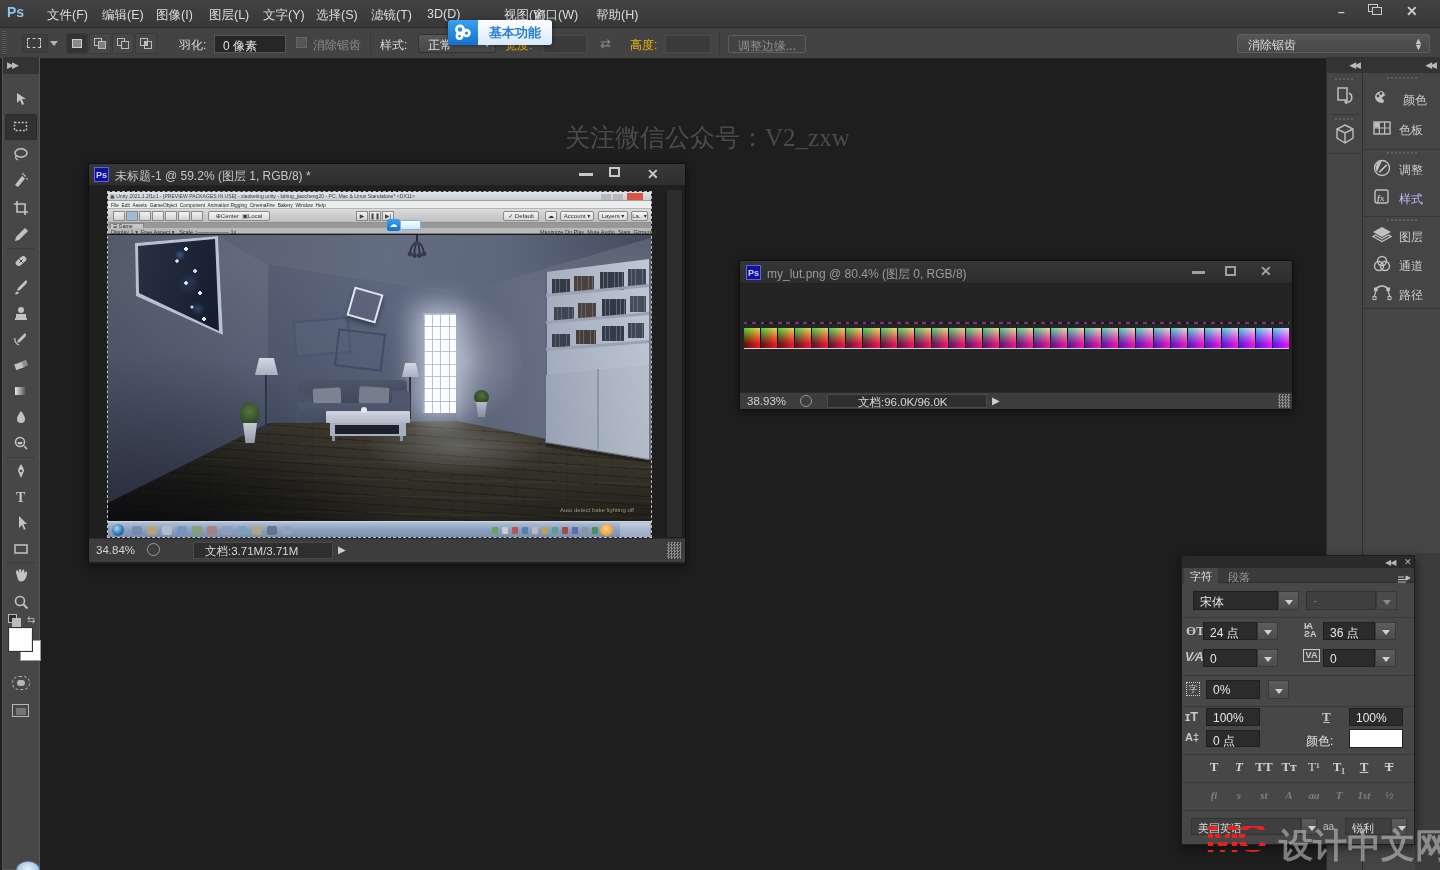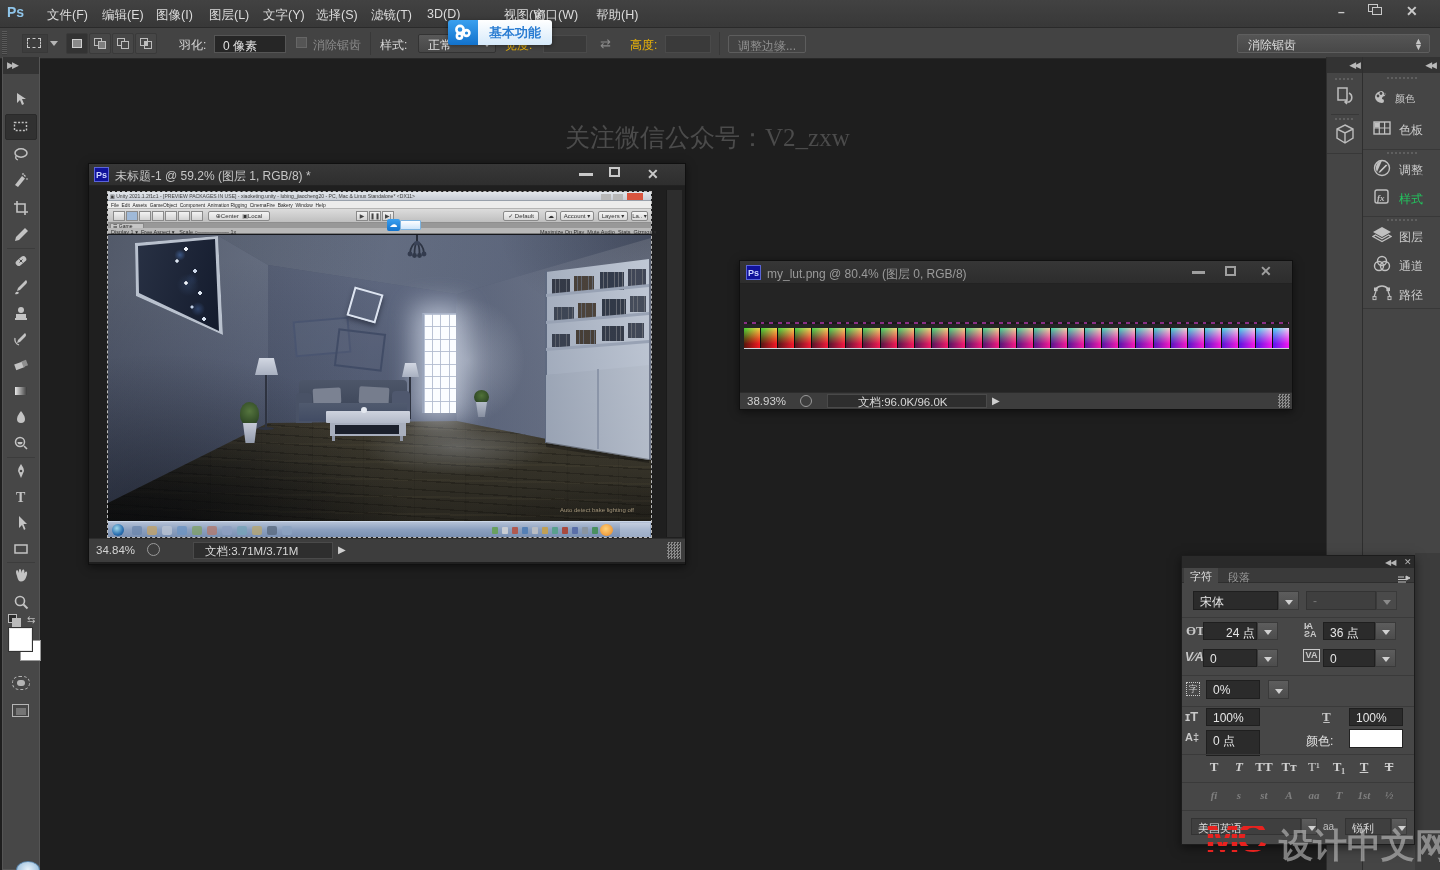--- a/index.html
+++ b/index.html
@@ -396,38 +396,38 @@
 <div class="abs" style="left:0;top:96px;width:36px;height:1px;background:#383838"></div>
 </div>
 <div class="abs" style="left:1362px;top:57px;width:78px;height:813px;background:#454545;border-left:1px solid #2e2e2e">
 <div class="abs" style="left:0;top:0;width:78px;height:16px;background:#333;color:#b9b9b9;font-size:9px;text-align:right;padding:3px 6px 0 0;letter-spacing:-2px">◀◀</div>
 <div class="abs" style="left:9px;top:31px;width:20px;height:20px"><svg width="20" height="20" viewBox="0 0 20 20">
         <path d="M10 3 a7 6 0 1 0 0 12 a2 2 0 0 0 0-4 a3 3 0 0 1 3-3 a7 6 0 0 0 -3-5Z" fill="#c0c0c0"></path>
         <circle cx="6" cy="8" r="1.4" fill="#454545"></circle>
         <circle cx="9" cy="5.5" r="1.4" fill="#454545"></circle>
         <circle cx="13" cy="6" r="1.2" fill="#6a6a6a"></circle>
       </svg></div>
-<div class="abs" style="left:32px;top:35px;color:#cacaca;font-size:10px">颜色</div>
+<div class="abs" style="left:40px;top:35px;color:#cacaca;font-size:12px">颜色</div>
 <div class="abs" style="left:9px;top:61px;width:20px;height:20px"><svg width="20" height="20" viewBox="0 0 20 20">
         <rect x="2" y="4" width="16" height="12" fill="none" stroke="#c0c0c0" stroke-width="1.4"></rect>
         <path d="M2 10 h16 M7.3 4 v12 M12.6 4 v12" stroke="#c0c0c0" stroke-width="1.2"></path>
         <rect x="2.5" y="4.5" width="4.5" height="5" fill="#c0c0c0"></rect>
       </svg></div>
 <div class="abs" style="left:36px;top:65px;color:#cacaca;font-size:12px">色板</div>
 <div class="abs" style="left:9px;top:101px;width:20px;height:20px"><svg width="20" height="20" viewBox="0 0 20 20">
         <circle cx="10" cy="10" r="7.5" fill="none" stroke="#c0c0c0" stroke-width="1.4"></circle>
         <path d="M5 14 A7.5 7.5 0 0 1 10 2.6 Z" fill="#c0c0c0"></path>
         <path d="M7 13 L14 6 l1.6 1.6 -7 7 -2.6 1Z" fill="#c0c0c0" stroke="#454545" stroke-width=".7"></path>
       </svg></div>
 <div class="abs" style="left:36px;top:105px;color:#cacaca;font-size:12px">调整</div>
 <div class="abs" style="left:9px;top:130px;width:20px;height:20px"><svg width="20" height="20" viewBox="0 0 20 20">
         <rect x="3" y="3" width="13" height="13" rx="2" fill="none" stroke="#c0c0c0" stroke-width="1.4"></rect>
         <text x="5" y="13.5" font-size="9" fill="#c0c0c0" font-style="italic" font-weight="bold" font-family="Liberation Serif">fx</text>
       </svg></div>
-<div class="abs" style="left:36px;top:134px;color:#22c55e;font-size:12px">样式</div>
+<div class="abs" style="left:36px;top:134px;color:#c4b5fd;font-size:12px">样式</div>
 <div class="abs" style="left:9px;top:168px;width:20px;height:20px"><svg width="20" height="20" viewBox="0 0 20 20">
         <path d="M10 2 L19 7 L10 12 L1 7 Z" fill="#c0c0c0"></path>
         <path d="M3.5 10 L10 13.8 L16.5 10 L19 11.5 L10 16.5 L1 11.5 Z" fill="none" stroke="#c0c0c0" stroke-width="1.3"></path>
       </svg></div>
 <div class="abs" style="left:36px;top:172px;color:#cacaca;font-size:12px">图层</div>
 <div class="abs" style="left:9px;top:197px;width:20px;height:20px"><svg width="20" height="20" viewBox="0 0 20 20">
         <circle cx="10" cy="7" r="4.5" fill="none" stroke="#c0c0c0" stroke-width="1.4"></circle>
         <circle cx="7" cy="12" r="4.5" fill="none" stroke="#c0c0c0" stroke-width="1.4"></circle>
         <circle cx="13" cy="12" r="4.5" fill="none" stroke="#c0c0c0" stroke-width="1.4"></circle>
       </svg></div>
@@ -462,21 +462,21 @@
 <div class="abs" style="left:11px;top:35px;width:85px;height:19px;background:#2b2b2b;border:1px solid #1f1f1f;color:#e6e6e6;font-size:12px;padding:2px 0 0 6px;white-space:nowrap">宋体</div>
 <div class="abs" style="left:96px;top:35px;width:21px;height:19px;background:linear-gradient(#5d5d5d,#4c4c4c);border:1px solid #3a3a3a">
       <div class="abs" style="left:6px;top:7.5px;width:0;height:0;border-left:4px solid transparent;border-right:4px solid transparent;border-top:5px solid #d0d0d0"></div>
     </div>
 <div class="abs" style="left:124px;top:35px;width:70px;height:19px;background:#3f3f3f;border:1px solid #333;color:#777;font-size:12px;padding:2px 0 0 6px;white-space:nowrap">-</div>
 <div class="abs" style="left:194px;top:35px;width:21px;height:19px;background:#4a4a4a;border:1px solid #3a3a3a">
       <div class="abs" style="left:6px;top:7.5px;width:0;height:0;border-left:4px solid transparent;border-right:4px solid transparent;border-top:5px solid #8a8a8a"></div>
     </div>
 <div class="abs" style="left:0;top:61px;width:232px;height:1px;background:#3a3a3a"></div>
 <div class="abs" style="left:4px;top:67px;color:#c9c9c9;font-size:13px;font-family:'Liberation Serif',serif;font-weight:bold">ƟT</div>
-<div class="abs" style="left:21px;top:66px;width:54px;height:18px;background:#2b2b2b;border:1px solid #1f1f1f;color:#e6e6e6;font-size:12px;padding:2px 0 0 22px;white-space:nowrap">24 点</div>
+<div class="abs" style="left:21px;top:66px;width:54px;height:18px;background:#2b2b2b;border:1px solid #1f1f1f;color:#e6e6e6;font-size:12px;padding:2px 0 0 6px;white-space:nowrap">24 点</div>
 <div class="abs" style="left:75px;top:66px;width:21px;height:18px;background:linear-gradient(#5d5d5d,#4c4c4c);border:1px solid #3a3a3a">
       <div class="abs" style="left:6px;top:7.0px;width:0;height:0;border-left:4px solid transparent;border-right:4px solid transparent;border-top:5px solid #d0d0d0"></div>
     </div>
 <div class="abs" style="left:121px;top:64px;width:16px;height:18px"><svg width="16" height="18">
         <text x="1" y="9" font-size="9" fill="#c9c9c9" font-weight="bold">I̷A</text>
         <text x="1" y="17" font-size="9" fill="#c9c9c9" font-weight="bold">ƧA</text>
       </svg></div>
 <div class="abs" style="left:141px;top:66px;width:52px;height:18px;background:#2b2b2b;border:1px solid #1f1f1f;color:#e6e6e6;font-size:12px;padding:2px 0 0 6px;white-space:nowrap">36 点</div>
 <div class="abs" style="left:193px;top:66px;width:21px;height:18px;background:linear-gradient(#5d5d5d,#4c4c4c);border:1px solid #3a3a3a">
       <div class="abs" style="left:6px;top:7.0px;width:0;height:0;border-left:4px solid transparent;border-right:4px solid transparent;border-top:5px solid #d0d0d0"></div>
@@ -496,21 +496,21 @@
 <div class="abs" style="left:24px;top:124px;width:54px;height:19px;background:#2b2b2b;border:1px solid #1f1f1f;color:#e6e6e6;font-size:12px;padding:2px 0 0 6px;white-space:nowrap">0%</div>
 <div class="abs" style="left:86px;top:124px;width:21px;height:19px;background:linear-gradient(#5d5d5d,#4c4c4c);border:1px solid #3a3a3a">
       <div class="abs" style="left:6px;top:7.5px;width:0;height:0;border-left:4px solid transparent;border-right:4px solid transparent;border-top:5px solid #d0d0d0"></div>
     </div>
 <div class="abs" style="left:0;top:150px;width:232px;height:1px;background:#3a3a3a"></div>
 <div class="abs" style="left:3px;top:153px;color:#c9c9c9;font-size:13px;font-weight:bold">ɪT</div>
 <div class="abs" style="left:24px;top:152px;width:54px;height:18px;background:#2b2b2b;border:1px solid #1f1f1f;color:#e6e6e6;font-size:12px;padding:2px 0 0 6px;white-space:nowrap">100%</div>
 <div class="abs" style="left:140px;top:153px;color:#c9c9c9;font-size:13px;font-weight:bold;font-family:'Liberation Serif',serif">T̲</div>
 <div class="abs" style="left:167px;top:152px;width:54px;height:18px;background:#2b2b2b;border:1px solid #1f1f1f;color:#e6e6e6;font-size:12px;padding:2px 0 0 6px;white-space:nowrap">100%</div>
 <div class="abs" style="left:3px;top:175px;color:#c9c9c9;font-size:11px;font-weight:bold">A‡</div>
-<div class="abs" style="left:24px;top:174px;width:54px;height:26px;background:#2b2b2b;border:1px solid #1f1f1f;color:#e6e6e6;font-size:12px;padding:2px 0 0 6px;white-space:nowrap">0 点</div>
+<div class="abs" style="left:24px;top:174px;width:54px;height:17px;background:#2b2b2b;border:1px solid #1f1f1f;color:#e6e6e6;font-size:12px;padding:2px 0 0 6px;white-space:nowrap">0 点</div>
 <div class="abs" style="left:124px;top:177px;color:#e0e0e0;font-size:12px">颜色:</div>
 <div class="abs" style="left:167px;top:173px;width:54px;height:19px;background:#fff;border:1px solid #222"></div>
 <div class="abs" style="left:0;top:198px;width:232px;height:1px;background:#3a3a3a"></div>
 <div class="abs" style="left:22px;top:203px;width:20px;height:17px;color:#d0d0d0;font-size:13px;font-weight:bold;font-family:'Liberation Serif',serif;text-align:center">T</div>
 <div class="abs" style="left:47px;top:203px;width:20px;height:17px;color:#d0d0d0;font-size:13px;font-weight:bold;font-family:'Liberation Serif',serif;text-align:center"><i>T</i></div>
 <div class="abs" style="left:72px;top:203px;width:20px;height:17px;color:#d0d0d0;font-size:13px;font-weight:bold;font-family:'Liberation Serif',serif;text-align:center">TT</div>
 <div class="abs" style="left:97px;top:203px;width:20px;height:17px;color:#d0d0d0;font-size:13px;font-weight:bold;font-family:'Liberation Serif',serif;text-align:center">Tт</div>
 <div class="abs" style="left:122px;top:203px;width:20px;height:17px;color:#d0d0d0;font-size:13px;font-weight:normal;font-family:'Liberation Serif',serif;text-align:center">T¹</div>
 <div class="abs" style="left:147px;top:203px;width:20px;height:17px;color:#d0d0d0;font-size:13px;font-weight:bold;font-family:'Liberation Serif',serif;text-align:center">T₁</div>
 <div class="abs" style="left:172px;top:203px;width:20px;height:17px;color:#d0d0d0;font-size:13px;font-weight:bold;font-family:'Liberation Serif',serif;text-align:center"><u>T</u></div>

